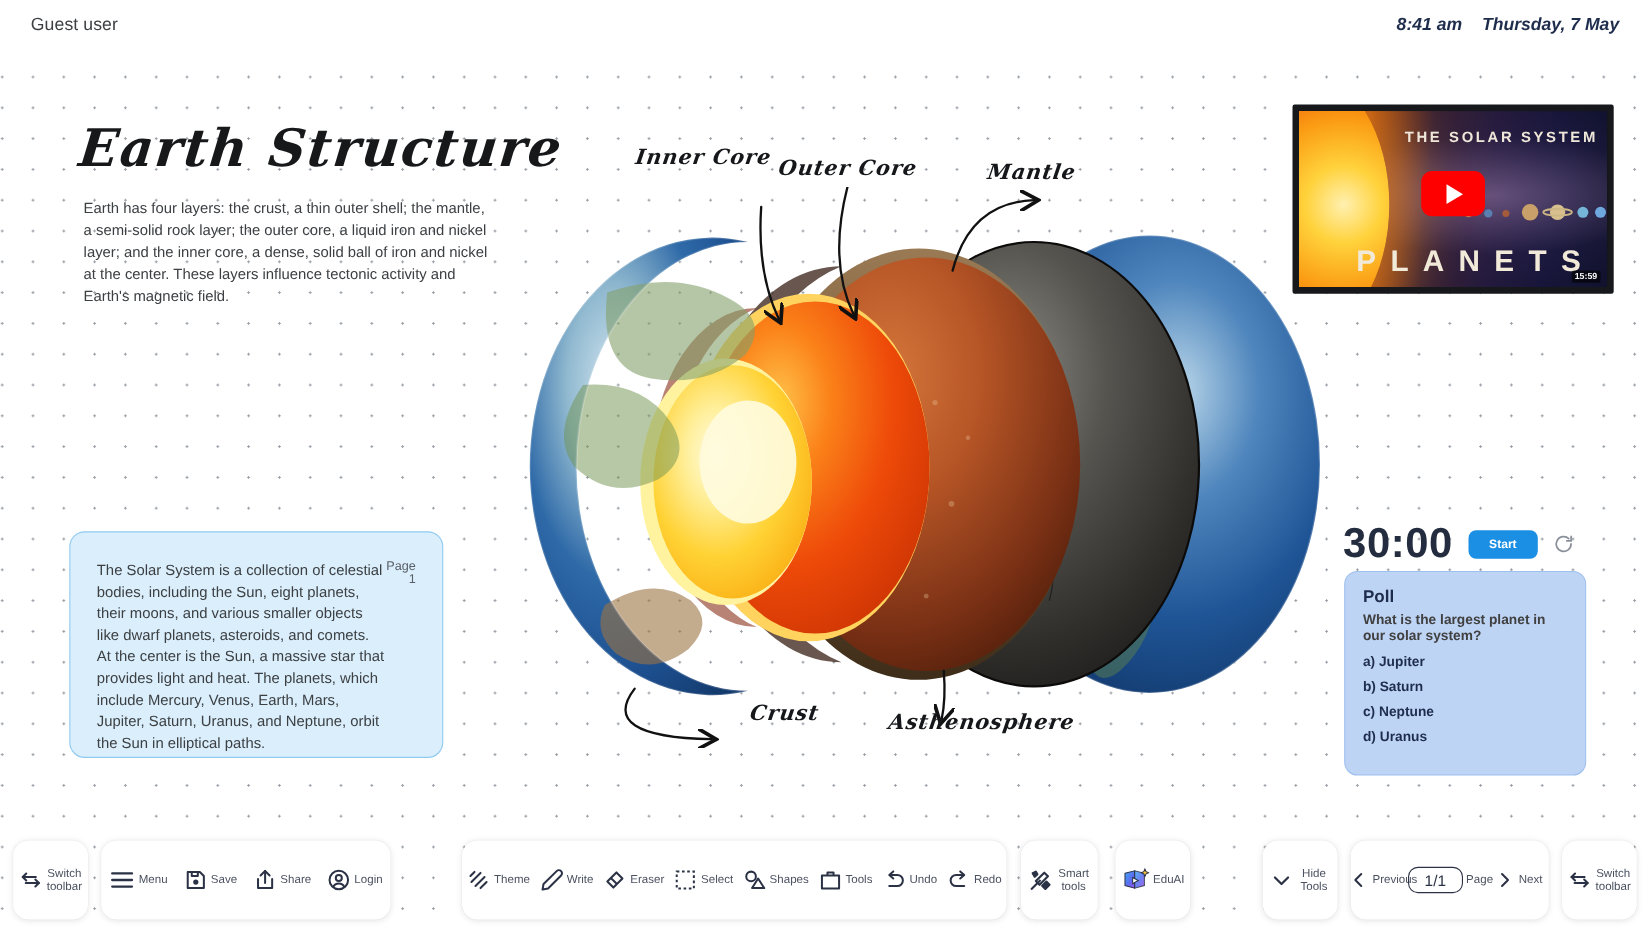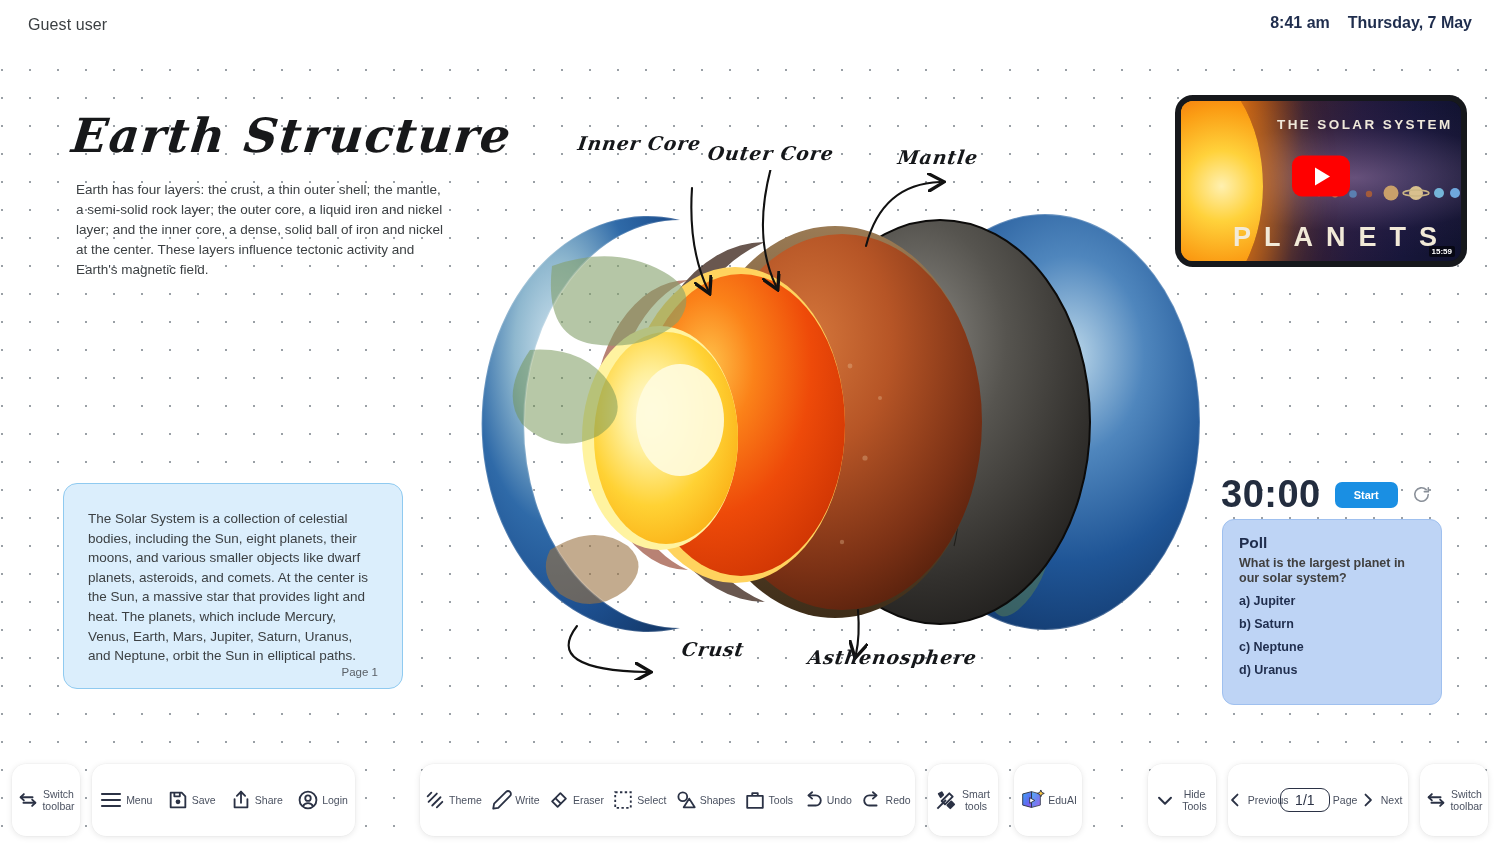--- a/index.html
+++ b/index.html
@@ -15,27 +15,27 @@
     background-color: #ffffff;
     background-image: radial-gradient(circle, #9aa0a6 1.1px, transparent 1.2px);
     background-size: 28px 28px;
     background-position: 16px 28px;
   }
 
   
   .topbar {
     position: absolute; left: 0; top: 0; width: 1500px; height: 46px;
     background: #fff;
-    display: flex; justify-content: space-between;
-    padding: 16px 28px;
+    display: flex; align-items: center; justify-content: space-between;
+    padding: 4px 28px;
     z-index: 40;
     gap: 26px;
   }
   .guest-user { font-size: 16px; color: #3c4043; letter-spacing: .1px; }
-  .clockwrap { display: flex; align-items: center; gap: 18px; }
+  .clockwrap { display: flex; align-items: center; gap: 18px; font-style: italic; }
   .clock-time, .clock-date { font-size: 16px; font-weight: bold; color: #1f2d4d; }
 
   
   .title {
     position: absolute; left: 72px; top: 108px;
     font-size: 47px;
     color: #17181a;
     font-family: "DejaVu Serif", serif;
     font-style: italic;
     font-weight: bold;
@@ -46,29 +46,29 @@
   .intro {
     position: absolute; left: 76px; top: 180px; width: 368px;
     font-size: 13.5px; line-height: 20px; color: #3c4043;
   }
 
   
   .note-card {
     position: absolute; left: 63px; top: 483px; width: 340px; height: 206px;
     background: #dbeefc; border: 1px solid #8fcaf0; border-radius: 14px;
     padding: 25px 24px 12px 24px;
-    display: flex; flex-direction: column; justify-content: space-between;
+    display: flex; flex-direction: row; justify-content: space-between;
   }
   .note-card .note-text { font-size: 13.5px; line-height: 19.6px; color: #3c4043; }
   .note-card .note-page { font-size: 11.5px; color: #5a6067; text-align: right; }
 
   
   .video-card {
     position: absolute; left: 1175px; top: 95px; width: 292px; height: 172px;
-    border: 6px solid #16181c; border-radius: 18px; overflow: hidden;
+    border: 6px solid #16181c; border-radius: 2px; overflow: hidden;
     background: #0b0d18;
   }
   .video-inner { position: absolute; inset: 0; overflow: hidden; }
   .vid-space {
     position: absolute; inset: 0;
     background:
       radial-gradient(ellipse 120% 70% at 62% 48%, rgba(175,140,190,.48) 0%, rgba(60,45,90,.15) 48%, rgba(0,0,0,0) 72%),
       linear-gradient(95deg, #fdb813 0%, #e8770e 11%, #8f3b12 24%, #3a2233 42%, #241a3d 62%, #17163a 80%, #10122e 100%);
   }
   .vid-sun {

